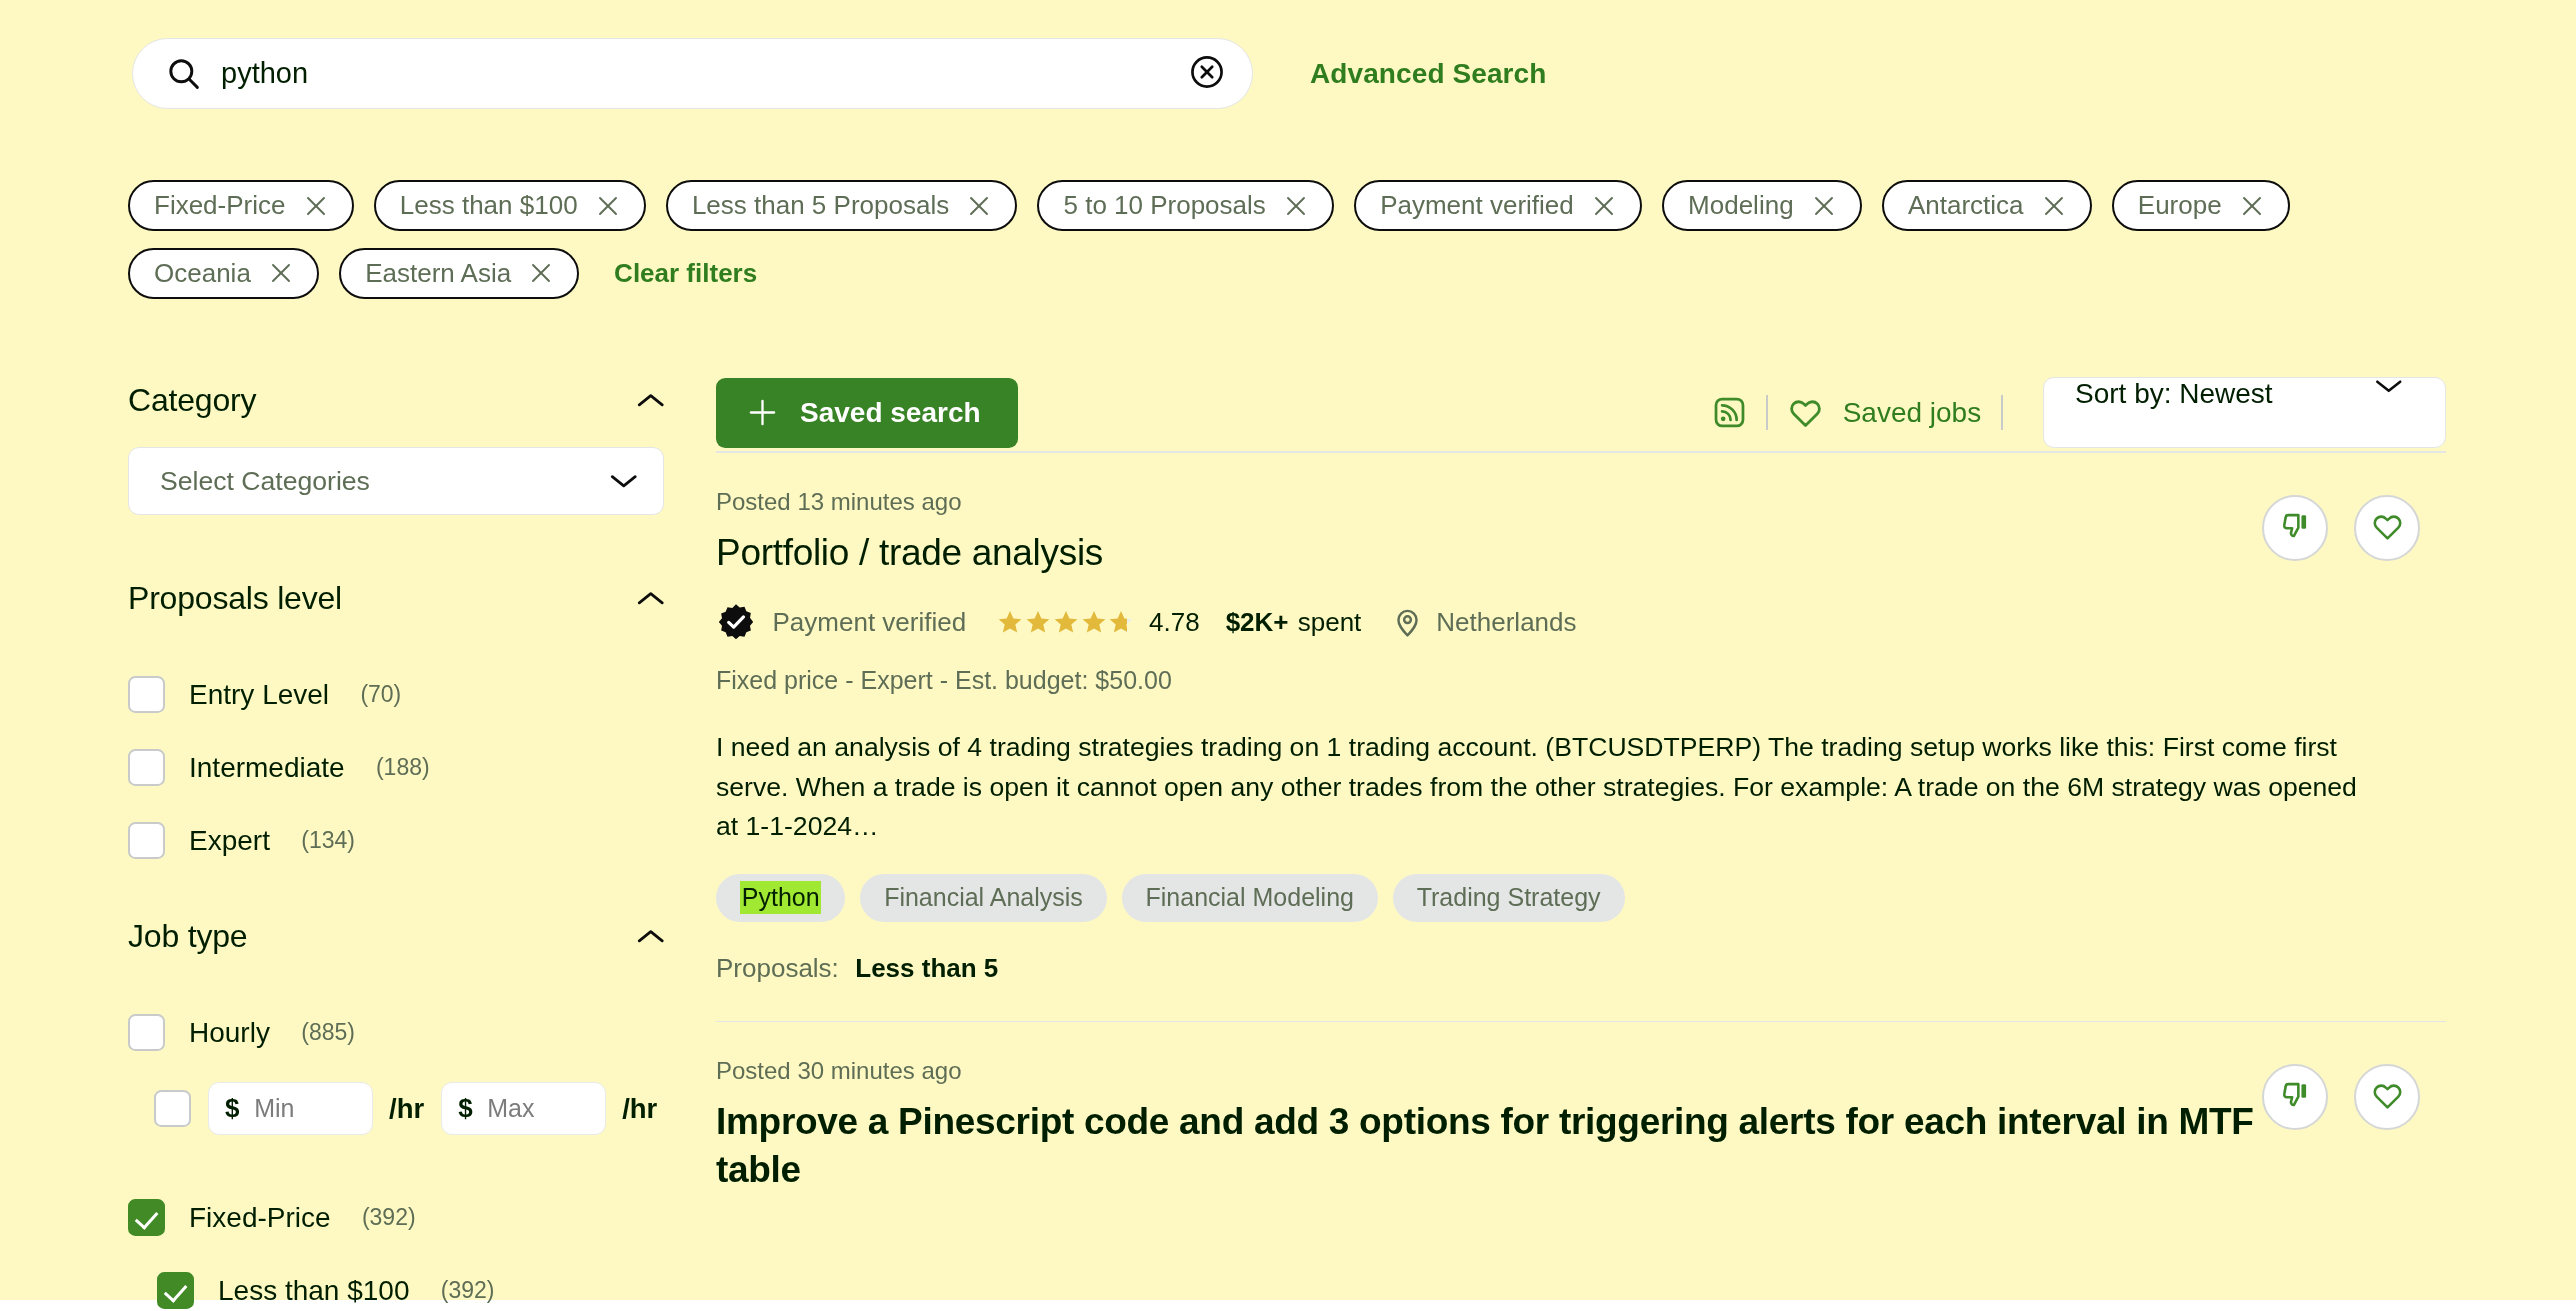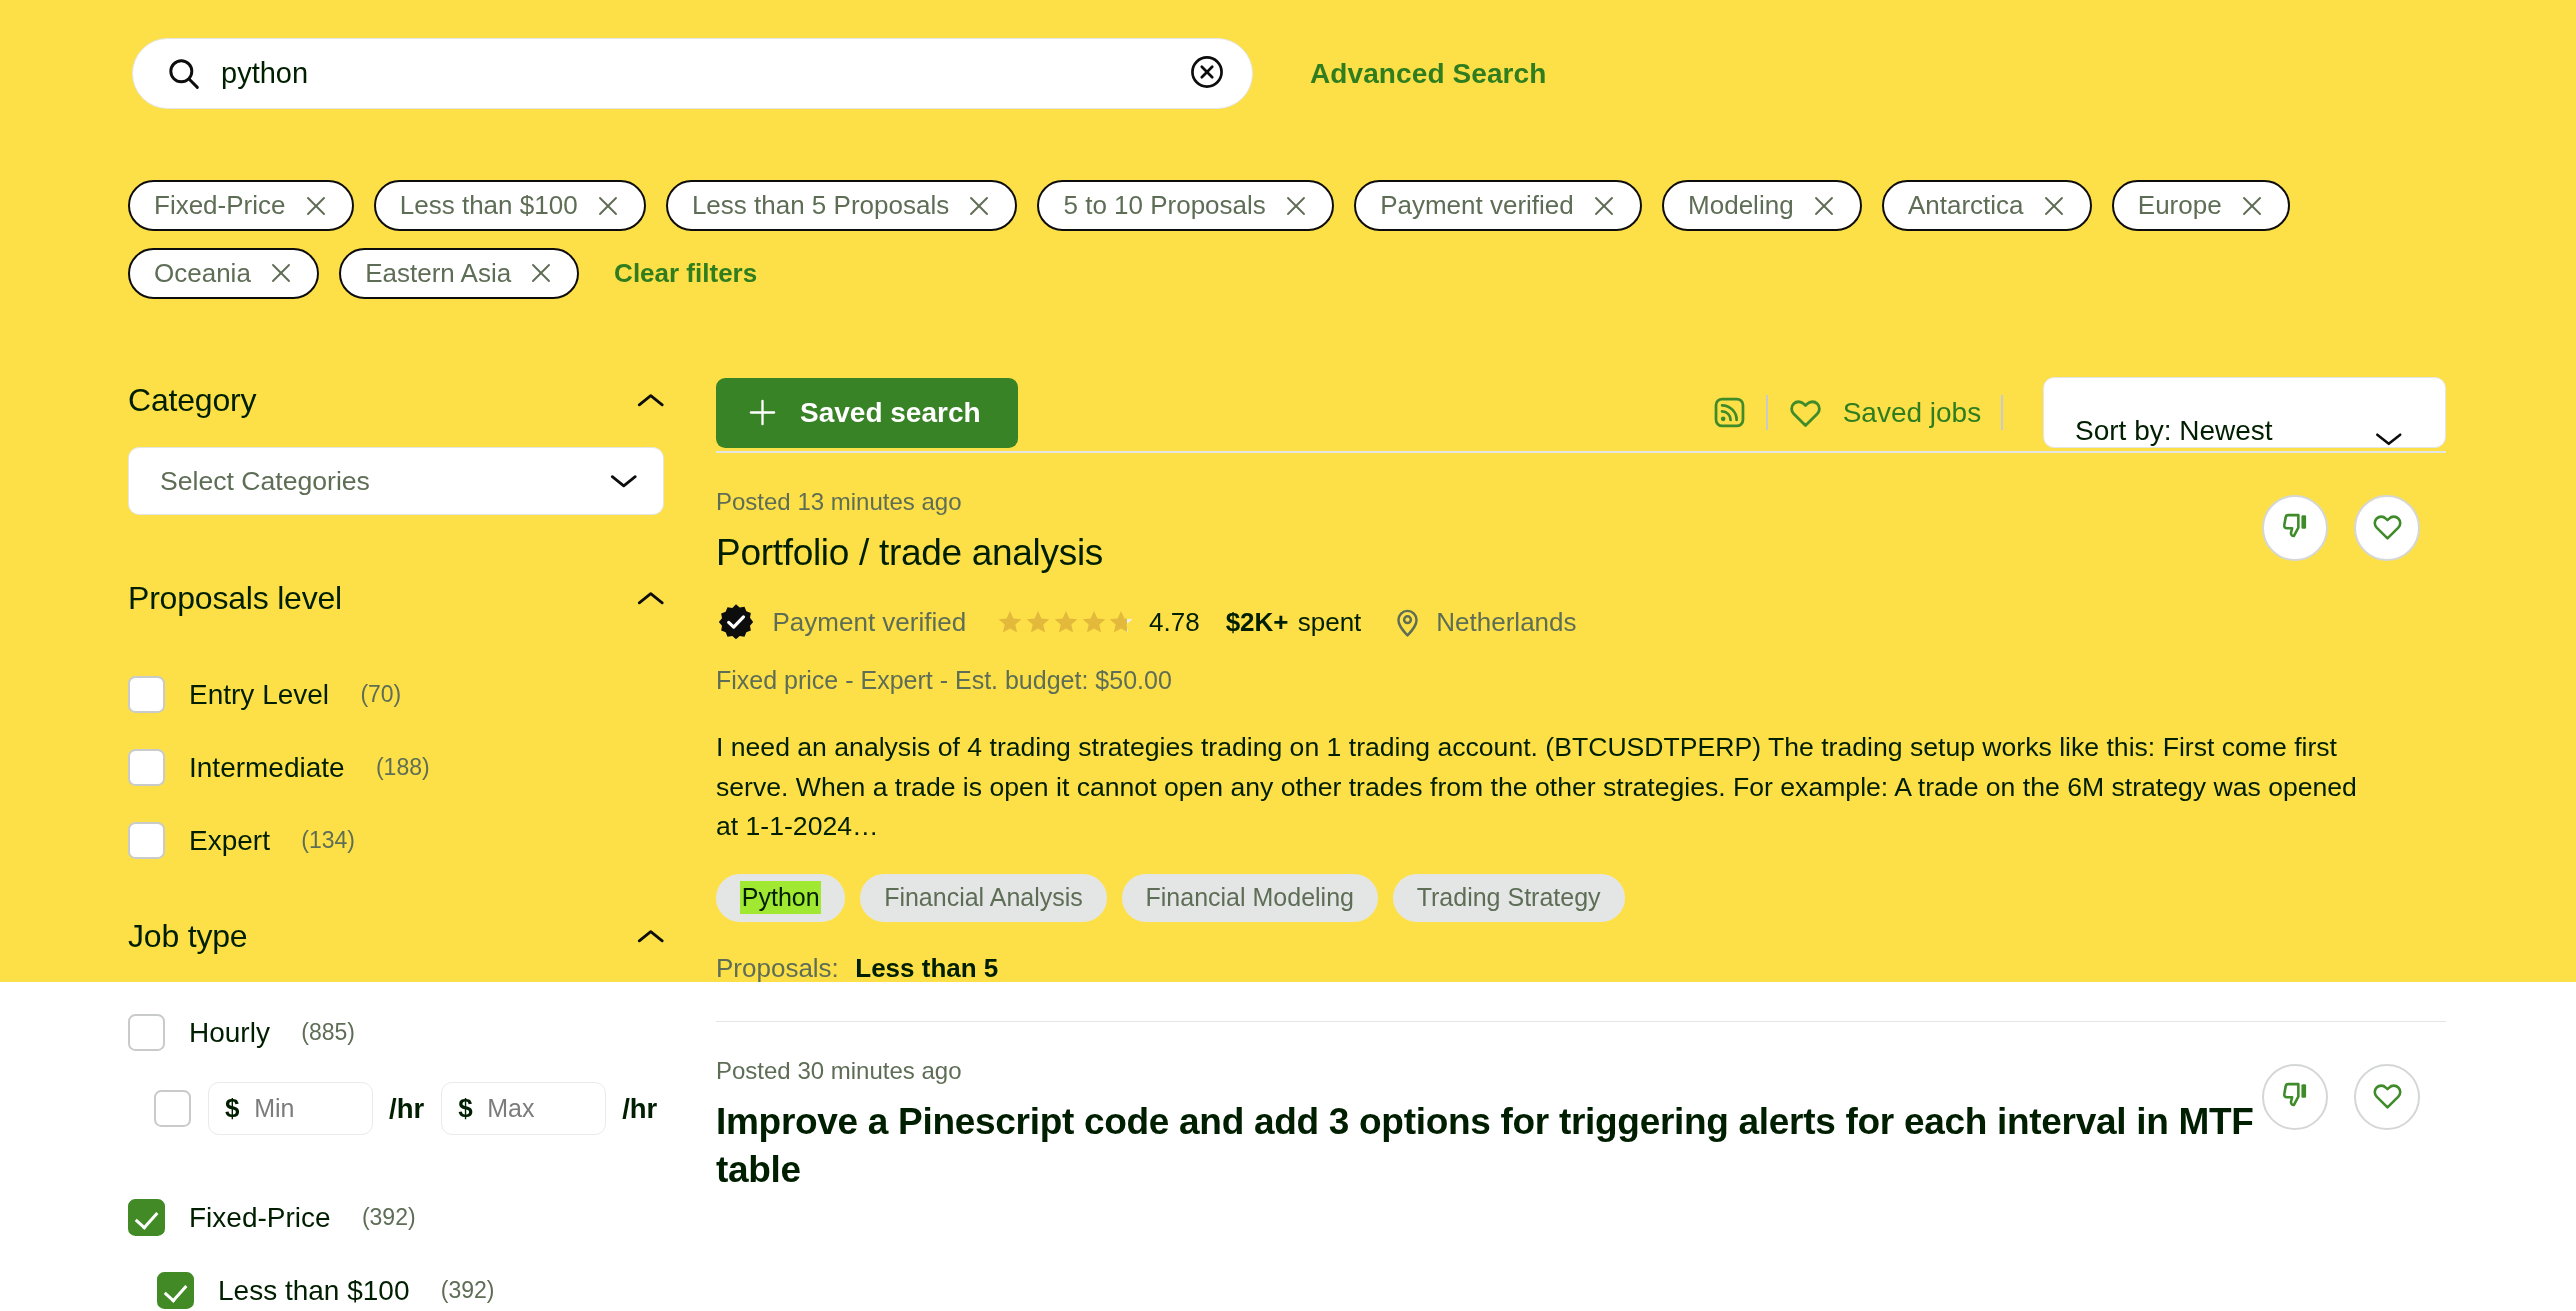--- a/index.html
+++ b/index.html
@@ -5,21 +5,21 @@
 <style>
   * { box-sizing: border-box; }
   html, body {
     margin: 0; padding: 0;
     width: 2576px; height: 1312px;
     background: #ffffff;
     font-family: "Liberation Sans", sans-serif;
     color: #001e00;
     overflow: hidden;
   }
-  .page { position: relative; width: 2576px; height: 982px; background:#fde047; }
+  .page { position: relative; width: 2576px; height: 1300px; background:#fef9c3; }
 
   
   .searchrow {
     position: absolute; left: 132px; top: 38px;
     display: flex; align-items: center; gap: 57px;
   }
   .searchbox {
     width: 1121px; height: 71px;
     border: 1.8px solid #e4e6e6; border-radius: 36px;
     background: #fff;
@@ -120,21 +120,21 @@
   }
   .plus-icon { width: 31px; height: 31px; display:block; }
   .toolbar-right { display:flex; align-items:center; gap: 20px; }
   .rss-icon { width: 33px; height: 33px; display:block; cursor:pointer; }
   .vbar { width: 1.8px; height: 35px; background:#c9cbcb; }
   .heart-sm { width: 35px; height: 31px; display:block; }
   .saved-jobs { font-size: 28px; color:#2f7d1f; font-weight:400; cursor:pointer; text-decoration:none; }
   .sortbox {
     margin-left: 20px;
     width: 403px; height: 71px; border:1.8px solid #e4e6e6; border-radius: 11px;
-    display:flex; align-items:flex-end; justify-content:space-between;
+    display:flex; align-items:flex-start; justify-content:space-between;
     padding: 0 43px 0 31px; cursor:pointer; background:#fff;
   }
   .sort-label { font-size: 28px; color:#001e00; }
 
   .divider { height: 1.8px; background:#e4e6e6; width: 100%; }
 
   
   .job { position: relative; padding: 35px 0 37px 0; }
   .job-actions {
     position:absolute; right: 26px; top: 42px;

